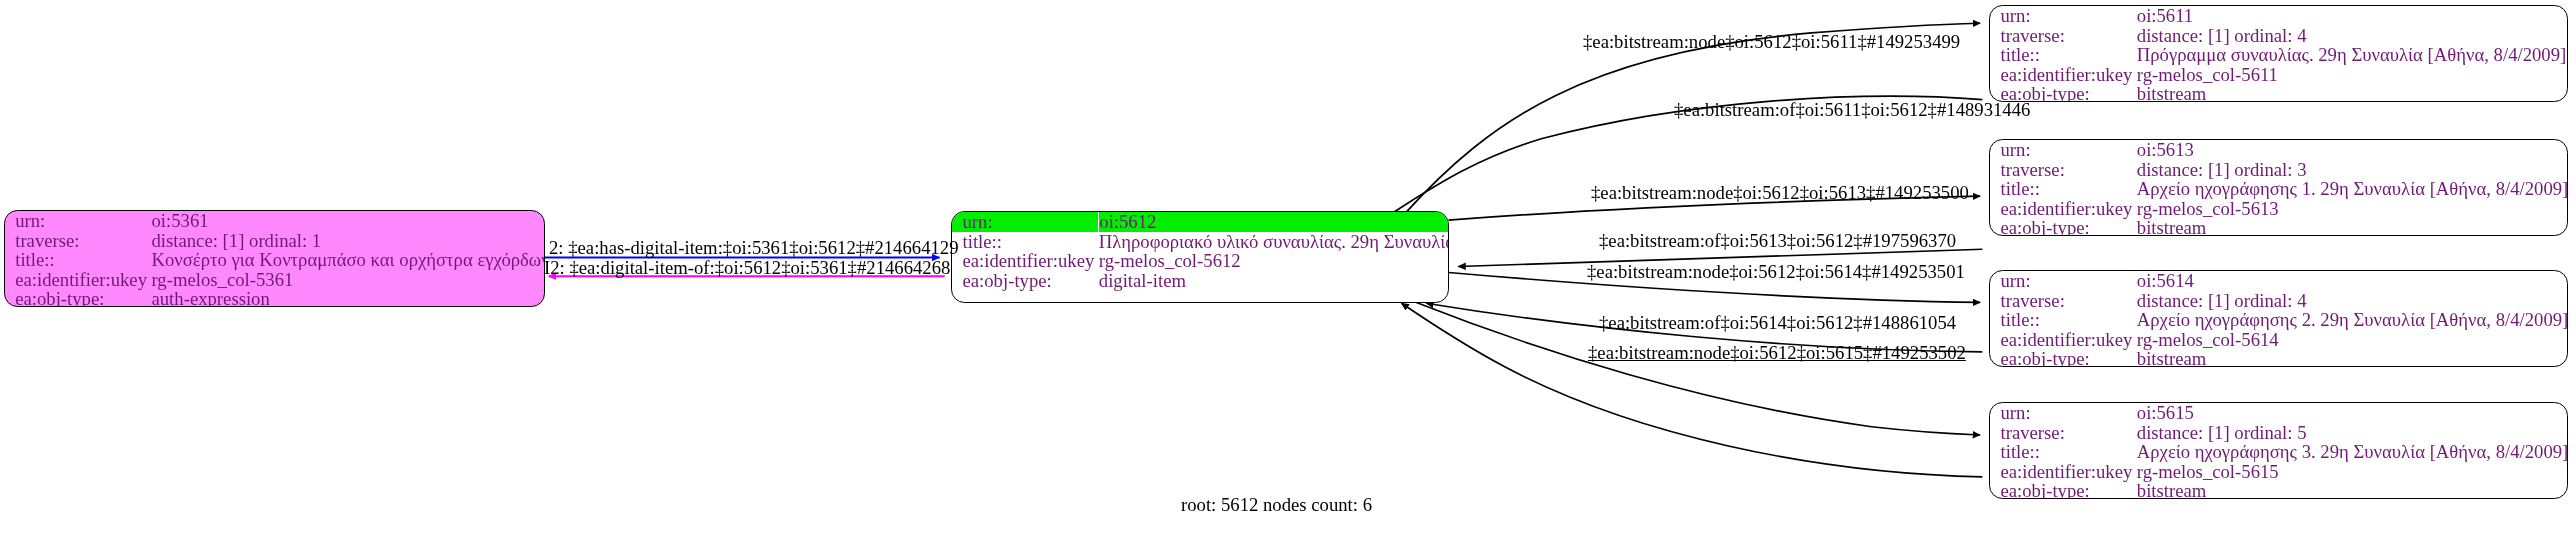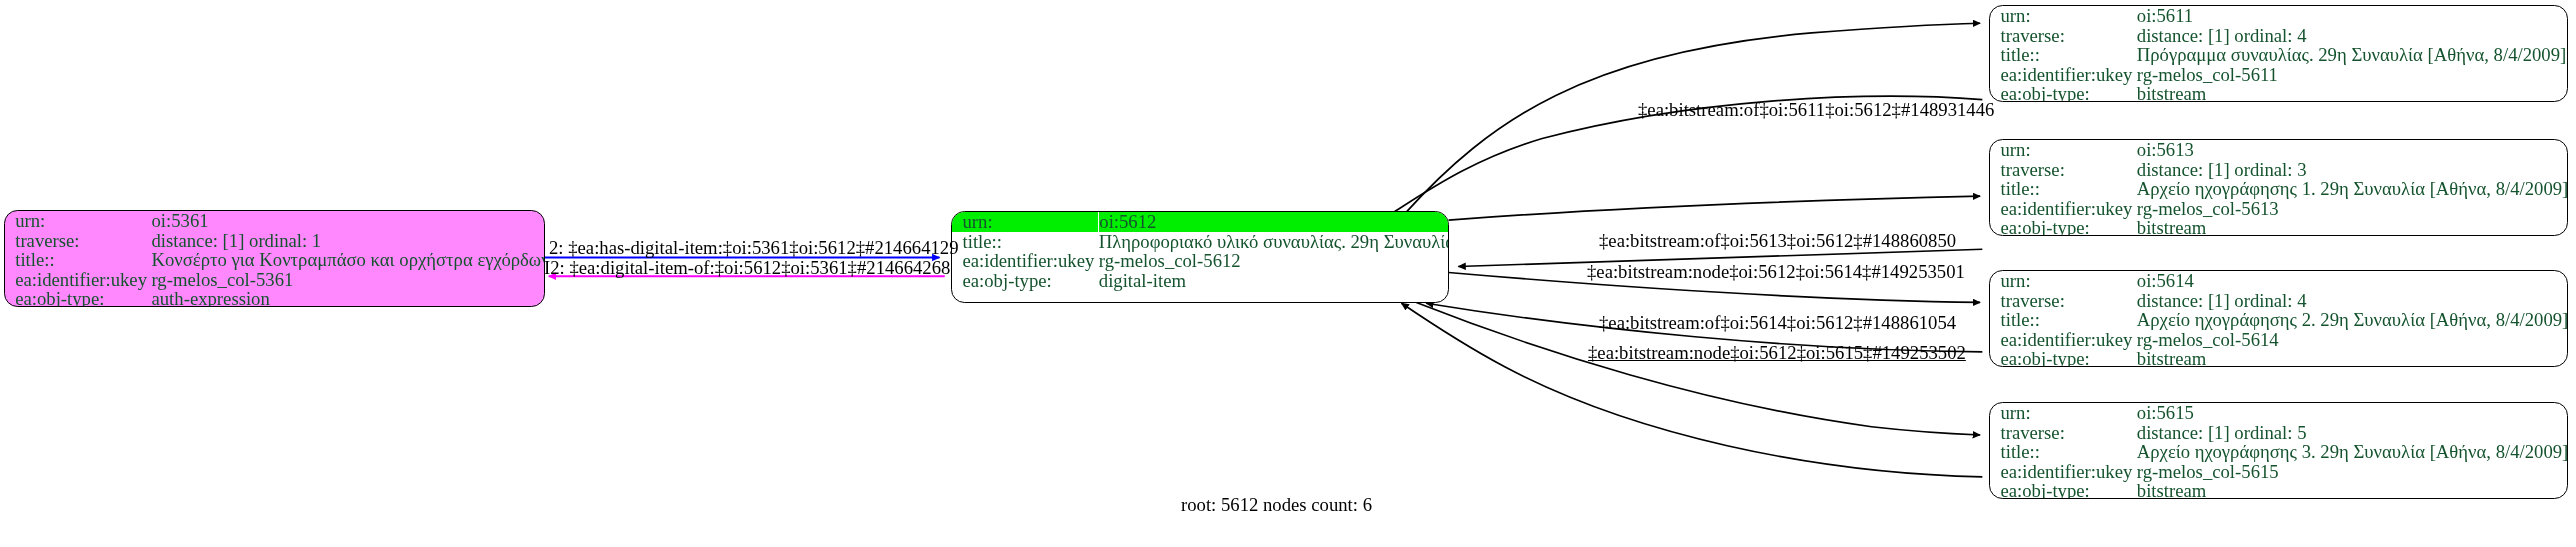--- a/index.html
+++ b/index.html
@@ -7,21 +7,21 @@
        font-family:"Liberation Serif","DejaVu Serif",serif;}
   #stage{position:relative;width:2576px;height:548px;}
 
   svg.edges{position:absolute;left:0;top:0;width:2576px;height:548px;pointer-events:none;}
 
   .node{position:absolute;box-sizing:border-box;border:1.5px solid #000;
         border-radius:13.5px;background:#ffffff;overflow:hidden;}
   .node.pink{background:#ff88ff;}
   .node-table{width:100%;border-collapse:collapse;}
   .node-table td{padding:0 0 0 0;white-space:nowrap;vertical-align:middle;
-                 font-size:18.7px;line-height:19.5px;color:#14532d;margin-top:41px;}
+                 font-size:18.7px;line-height:19.5px;color:#701a75;margin-top:41px;}
   .node-table td.k{padding-left:10.5px;padding-right:4.5px;}
   .node-table td.v{padding-left:0px;padding-right:7.5px;}
   .row-hl td{background:#00ee00;}
   .row-hl td.k{border-right:1.5px solid #ffffff;}
 
   .edge-label{position:absolute;font-size:18.7px;line-height:19.5px;color:#000;
               white-space:nowrap;font-family:"Liberation Serif","DejaVu Serif",serif;}
   .caption{position:absolute;font-size:18.7px;color:#000;white-space:nowrap;}
 </style>
 </head>
@@ -217,25 +217,27 @@
         <td class="v">bitstream</td>
       </tr>
     </tbody>
       </table>
   </div>
 
   <div class="edge-label" style="left:549px;top:238px;">2: ‡ea:has-digital-item:‡oi:5361‡oi:5612‡#214664129</div>
 
   <div class="edge-label" style="left:544px;top:258px;">I2: ‡ea:digital-item-of:‡oi:5612‡oi:5361‡#214664268</div>
 
-
-  <div class="edge-label" style="left:1638px;top:100px;">‡ea:bitstream:of‡oi:5611‡oi:5612‡#148931446</div>
-
-
-  <div class="edge-label" style="left:1599px;top:231px;">‡ea:bitstream:of‡oi:5613‡oi:5612‡#148860850</div>
+  <div class="edge-label" style="left:1583px;top:32px;">‡ea:bitstream:node‡oi:5612‡oi:5611‡#149253499</div>
+
+  <div class="edge-label" style="left:1674px;top:100px;">‡ea:bitstream:of‡oi:5611‡oi:5612‡#148931446</div>
+
+  <div class="edge-label" style="left:1591px;top:183px;">‡ea:bitstream:node‡oi:5612‡oi:5613‡#149253500</div>
+
+  <div class="edge-label" style="left:1599px;top:231px;">‡ea:bitstream:of‡oi:5613‡oi:5612‡#197596370</div>
 
   <div class="edge-label" style="left:1587px;top:262px;text-align:center;">‡ea:bitstream:node‡oi:5612‡oi:5614‡#149253501</div>
 
   <div class="edge-label" style="left:1599px;top:313px;text-align:center;">‡ea:bitstream:of‡oi:5614‡oi:5612‡#148861054</div>
 
   <div class="edge-label" style="left:1588px;top:343px;text-decoration:underline;">‡ea:bitstream:node‡oi:5612‡oi:5615‡#149253502</div>
 
 
   <div class="caption" style="left:1181px;top:494px;">root: 5612 nodes count: 6</div>
 

